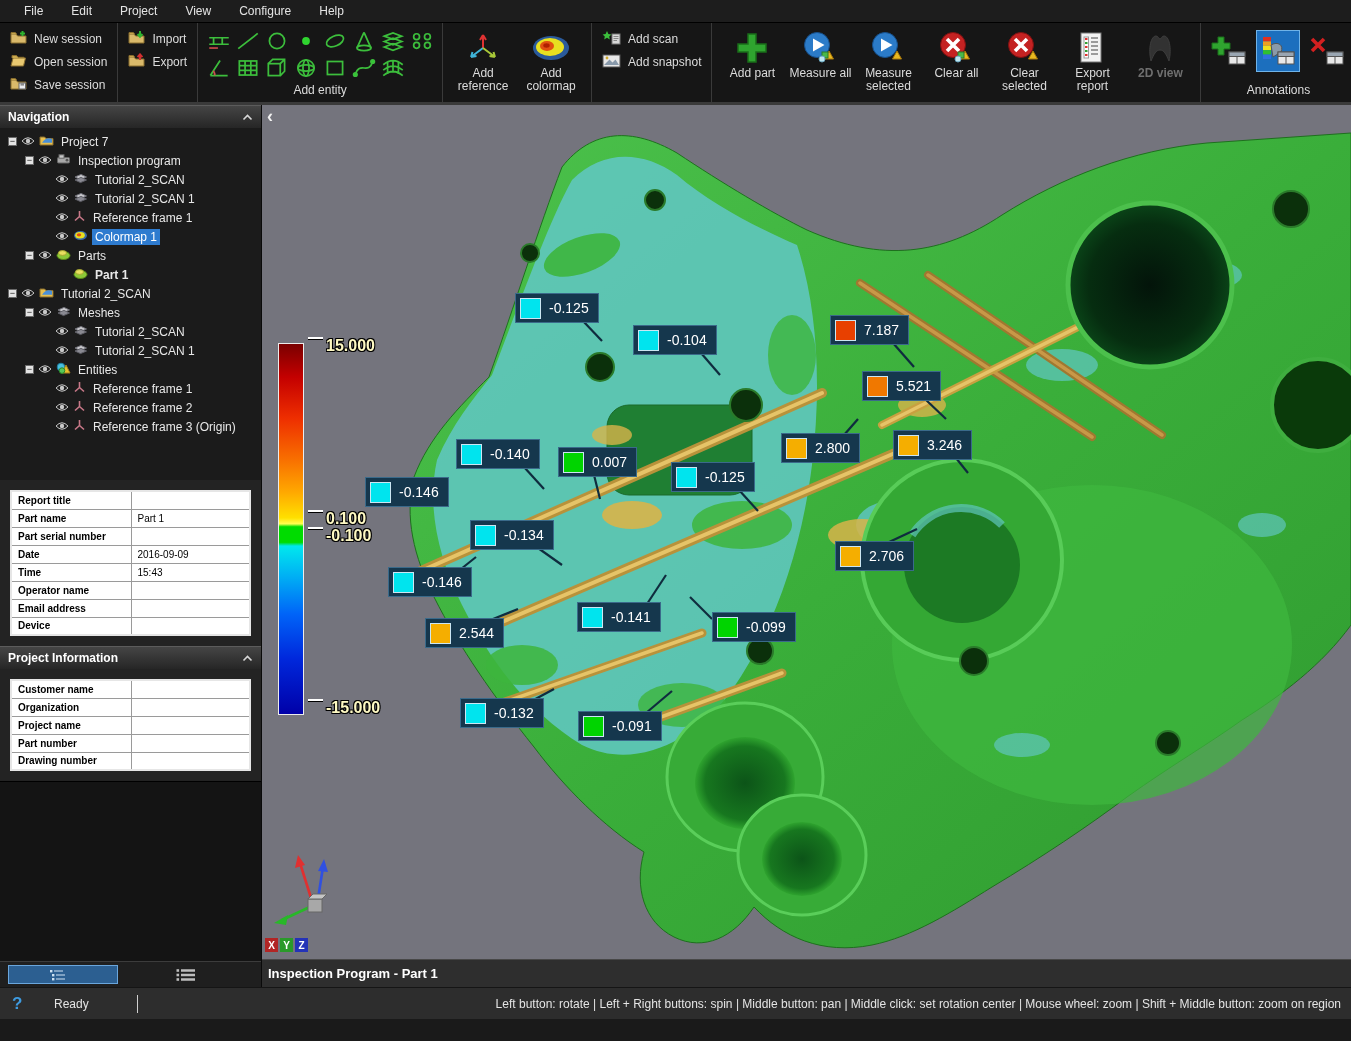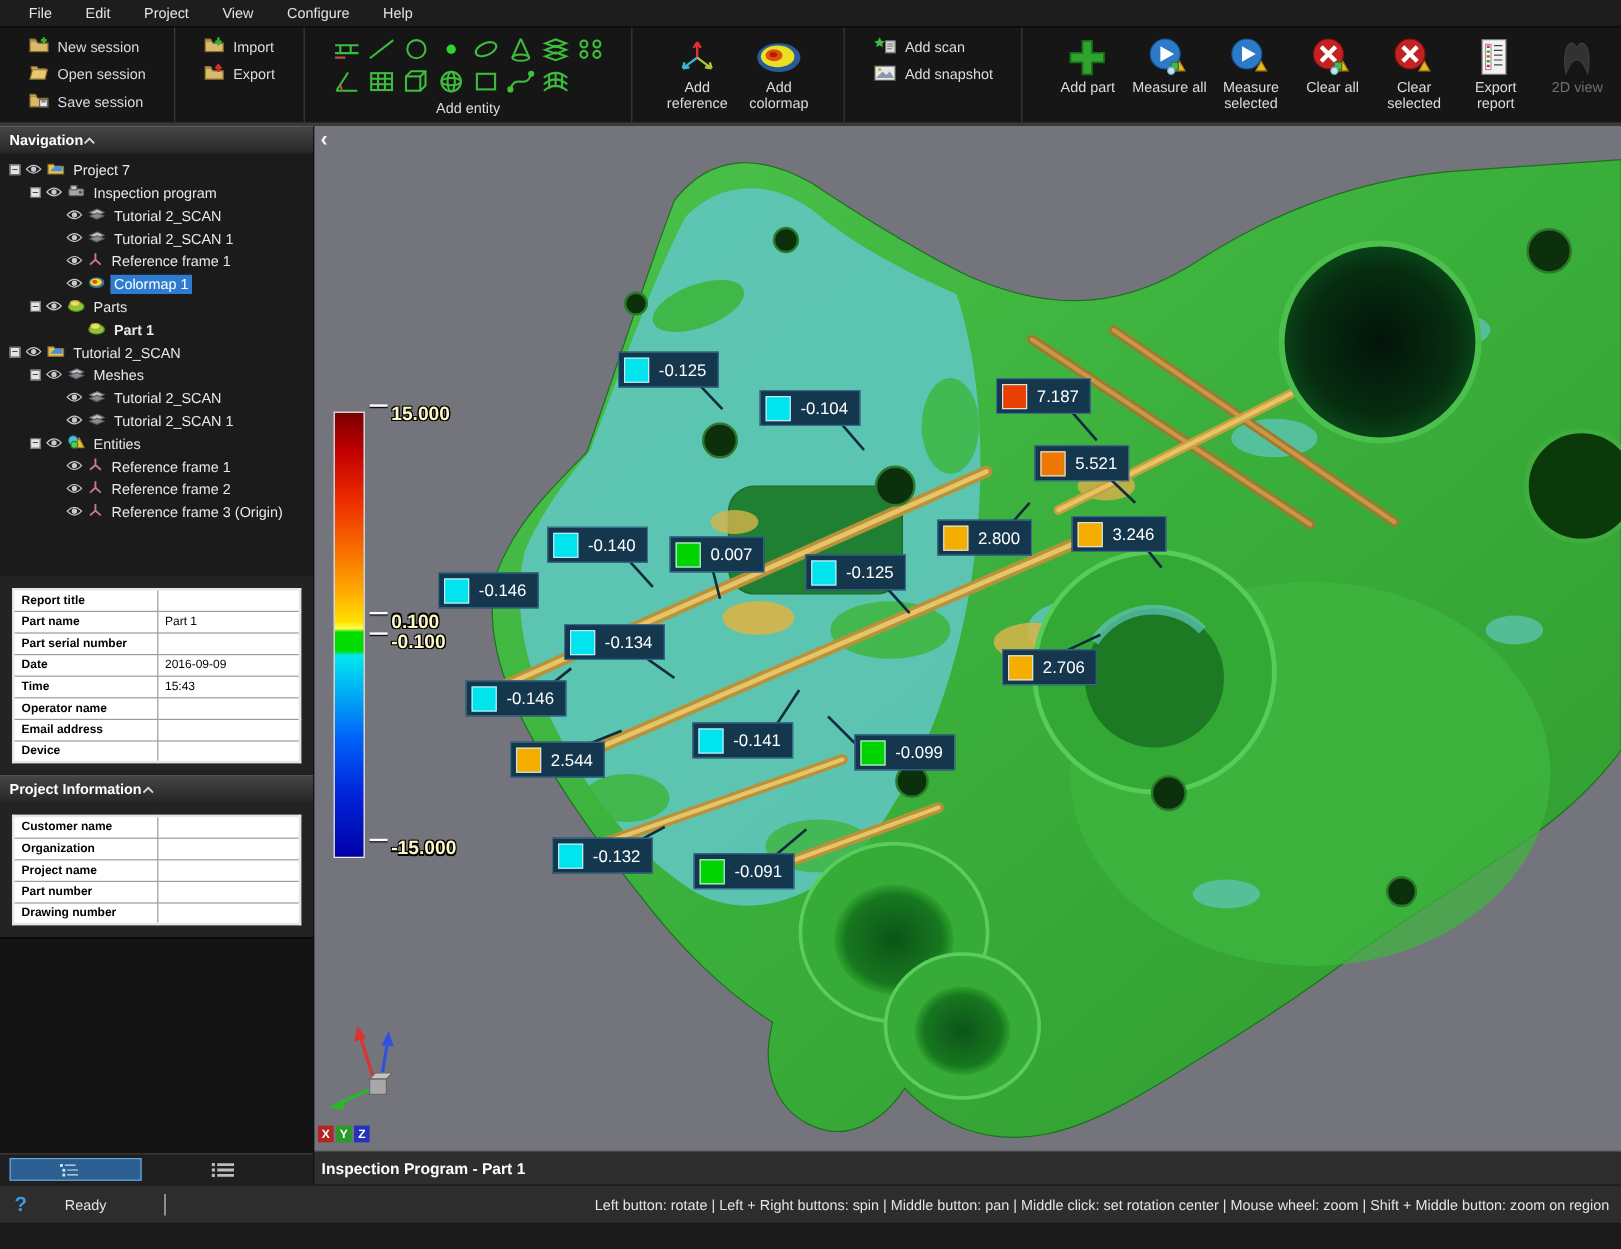--- a/index.html
+++ b/index.html
@@ -11,40 +11,40 @@
             display:flex;align-items:center;padding-left:4px;gap:6px;}
   .app-icon{width:15px;height:14px;background:#181818;border:1px solid #5a5a5a;border-radius:2px;position:relative;flex:none;}
   .app-icon::after{content:"";position:absolute;left:3px;top:3px;width:8px;height:7px;background:#c03a3a;
             clip-path:polygon(0 0,100% 0,50% 100%);}
   .title-text{color:#d2d2d2;font-size:12px;white-space:nowrap;}
   
   .menubar{height:23px;background:#1d1d1d;display:flex;align-items:center;padding-left:10px;border-bottom:1px solid #000;}
   .menu-item{color:#e4e4e4;font-size:12px;padding:3px 14px;}
   
   .toolbar{height:82px;background:#161616;display:flex;align-items:stretch;border-bottom:3px solid #3a3a3a;}
-  .tb-group{border-right:1px solid #3a3a3a;padding:4px 20px;display:flex;flex-direction:column;}
+  .tb-group{border-right:1px solid #3a3a3a;padding:4px 6px;display:flex;flex-direction:column;}
   .tb-cols{flex-direction:row;align-items:flex-start;}
   .tb-row{display:flex;align-items:center;gap:7px;color:#dcdcdc;font-size:12px;height:23px;padding:0 4px;white-space:nowrap;}
   .tb-big{width:68px;display:flex;flex-direction:column;align-items:center;color:#dcdcdc;font-size:12px;
           text-align:center;padding-top:2px;}
   .tb-big .ic{height:38px;display:flex;align-items:center;justify-content:center;}
   .tb-big .lbl{line-height:13px;}
-  .tb-big.disabled{color:#6f6f6f;}
+  .tb-big.disabled{color:#6f6f6f;font-weight:bold;}
   .tb-big.disabled svg{opacity:.55;}
   .ent-grid{display:grid;grid-template-columns:repeat(8,29px);grid-auto-rows:27px;}
   .ent-cell{display:flex;align-items:center;justify-content:center;}
   .grp-label{text-align:center;color:#dcdcdc;font-size:12px;margin-top:auto;padding-bottom:1px;}
   .ann-btns{display:flex;gap:5px;align-items:center;justify-content:center;padding-top:3px;}
   .ann-btn{width:44px;height:42px;display:flex;align-items:center;justify-content:center;border:1px solid transparent;}
   .ann-btn.selected{background:#1C6FBE;border:1px solid #6FB3E8;}
   
   .main{display:flex;height:882px;}
   .sidebar{width:262px;background:#232323;display:flex;flex-direction:column;border-right:1px solid #0a0a0a;flex:none;}
   .panel-header{height:23px;background:linear-gradient(#454545,#262626);border-top:1px solid #5c5c5c;color:#fff;
-                font-weight:bold;font-size:12px;display:flex;align-items:center;padding:0 8px;justify-content:flex-start;flex:none;}
+                font-weight:bold;font-size:12px;display:flex;align-items:center;padding:0 8px;justify-content:space-between;flex:none;}
   .tree{height:352px;background:#1b1b1b;padding-top:4px;overflow:hidden;flex:none;}
   .tree-row{display:flex;align-items:center;height:19px;gap:4px;color:#e8e8e8;font-size:12px;white-space:nowrap;}
   .exp{width:9px;height:9px;background:#e4e4e4;border:1px solid #6a6a6a;color:#111;font-size:9px;line-height:7px;
        text-align:center;flex:none;}
   .spacer{display:inline-block;flex:none;}
   .tree-label{padding:1px 3px;}
   .tree-label.selected{background:#2E7BCF;color:#fff;}
   .tree-label.bold{font-weight:bold;}
   .table-wrap{padding:10px 10px;flex:none;background:#232323;}
   table.itable{width:100%;border-collapse:collapse;background:#fff;border:2px solid #e6e6e6;}

